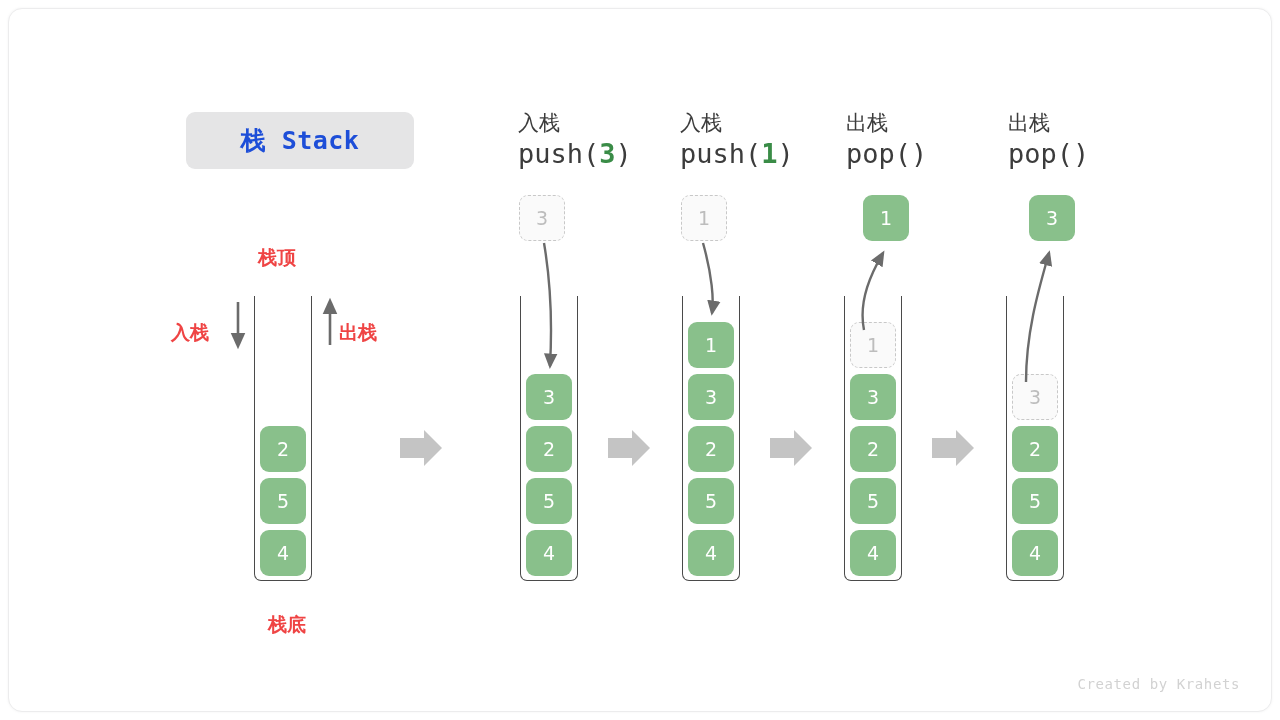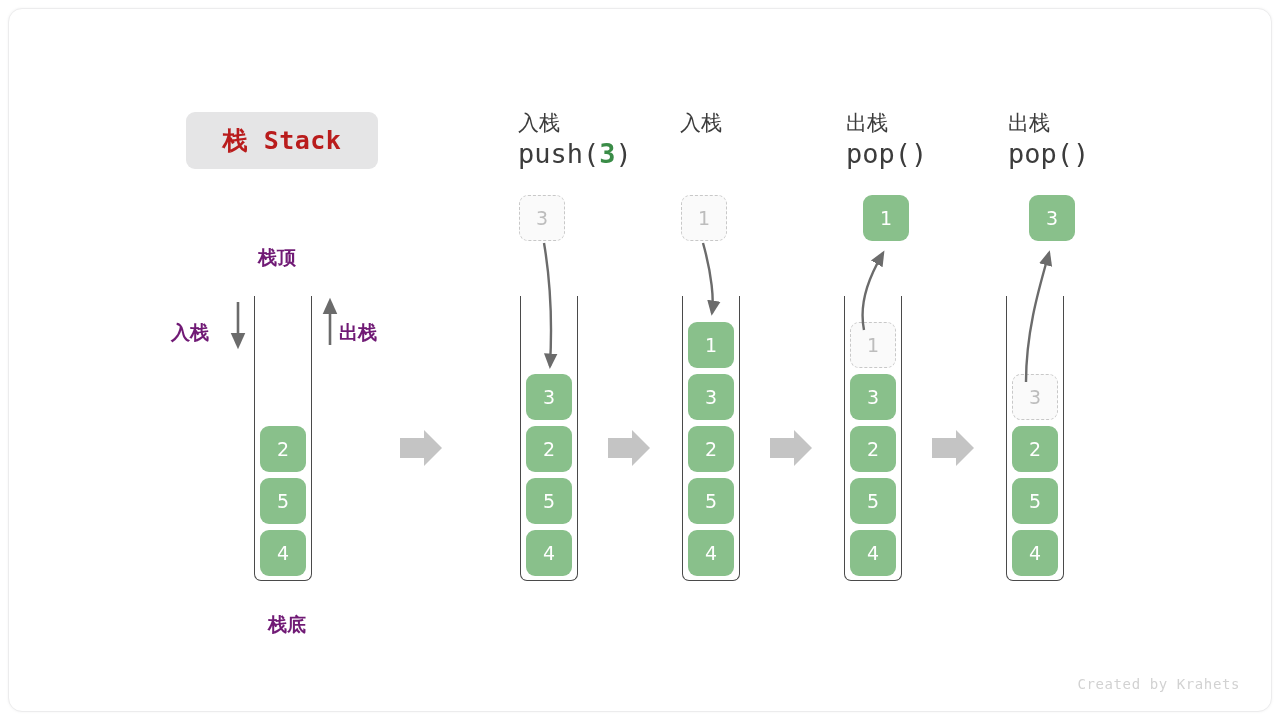--- a/index.html
+++ b/index.html
@@ -26,41 +26,41 @@
     border-radius: 14px;
     box-sizing: border-box;
     box-shadow: 0 0 3px rgba(0,0,0,0.05);
   }
 
   
   .title-badge {
     position: absolute;
     left: 186px;
     top: 112px;
-    width: 192px;
+    width: 228px;
     height: 57px;
     background: #e5e5e6;
     border-radius: 9px;
     display: flex;
     align-items: center;
     justify-content: center;
     font-family: "DejaVu Sans Mono", "Liberation Mono", monospace;
     font-size: 25px;
     font-weight: bold;
-    color: #b91c1c;
+    color: #1d4ed8;
     letter-spacing: 0.5px;
   }
 
   
   .cjk-label {
     position: absolute;
     font-family: "DejaVu Sans", "Liberation Sans", sans-serif;
     font-weight: bold;
     font-size: 19px;
-    color: #701a75;
+    color: #ef4444;
     white-space: nowrap;
   }
 
   
   .col-header {
     position: absolute;
     width: 170px;
     text-align: left;
     white-space: nowrap;
   }
@@ -183,20 +183,21 @@
   <div class="cjk-label" style="left:171px; top:320px;">入栈</div>
   <div class="cjk-label" style="left:339px; top:320px;">出栈</div>
 
   <div class="col-header" style="left:518px; top:108px;">
     <div class="line1">入栈</div>
     <div class="line2"><span>push(</span><span class="arg">3</span><span>)</span></div>
   </div>
 
   <div class="col-header" style="left:680px; top:108px;">
     <div class="line1">入栈</div>
+    <div class="line2"><span>push(</span><span class="arg">1</span><span>)</span></div>
   </div>
 
   <div class="col-header" style="left:846px; top:108px;">
     <div class="line1">出栈</div>
     <div class="line2"><span>pop(</span><span class="arg"></span><span>)</span></div>
   </div>
 
   <div class="col-header" style="left:1008px; top:108px;">
     <div class="line1">出栈</div>
     <div class="line2"><span>pop(</span><span class="arg"></span><span>)</span></div>

